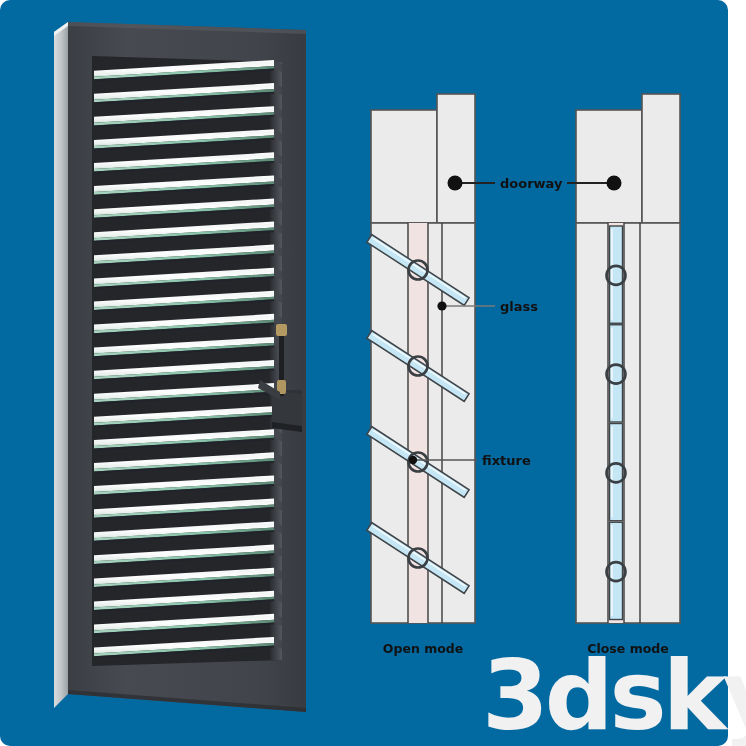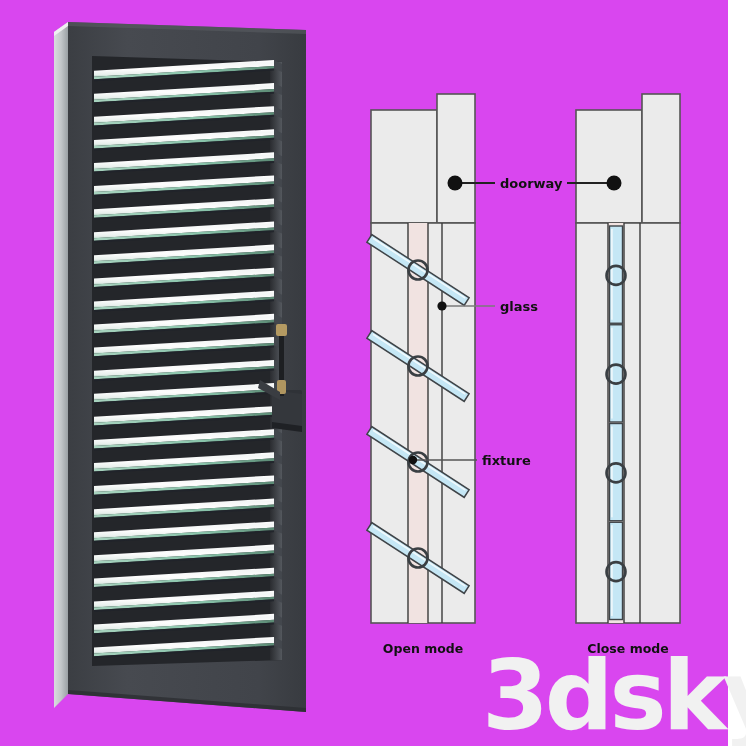--- a/index.html
+++ b/index.html
@@ -1,19 +1,19 @@
 <!DOCTYPE html>
 <html><head>
 <meta charset="utf-8">
 <title>Louvre Door</title>
 <style>
   html,body{margin:0;padding:0;background:#ffffff;}
   body{width:746px;height:746px;overflow:hidden;
        font-family:"DejaVu Sans","Liberation Sans",sans-serif;}
-  #stage{position:relative;width:728px;height:746px;background:#d946ef;}
+  #stage{position:relative;width:728px;height:746px;background:#0369a1;border-radius:10px;}
 
   
   .watermark{
     position:absolute; left:482px; top:648px;
     font-family:"DejaVu Sans","Liberation Sans",sans-serif;
     font-size:96px; font-weight:700; letter-spacing:-4px;
     color:#f1f1f1; line-height:1; user-select:none;
   }
 
   

